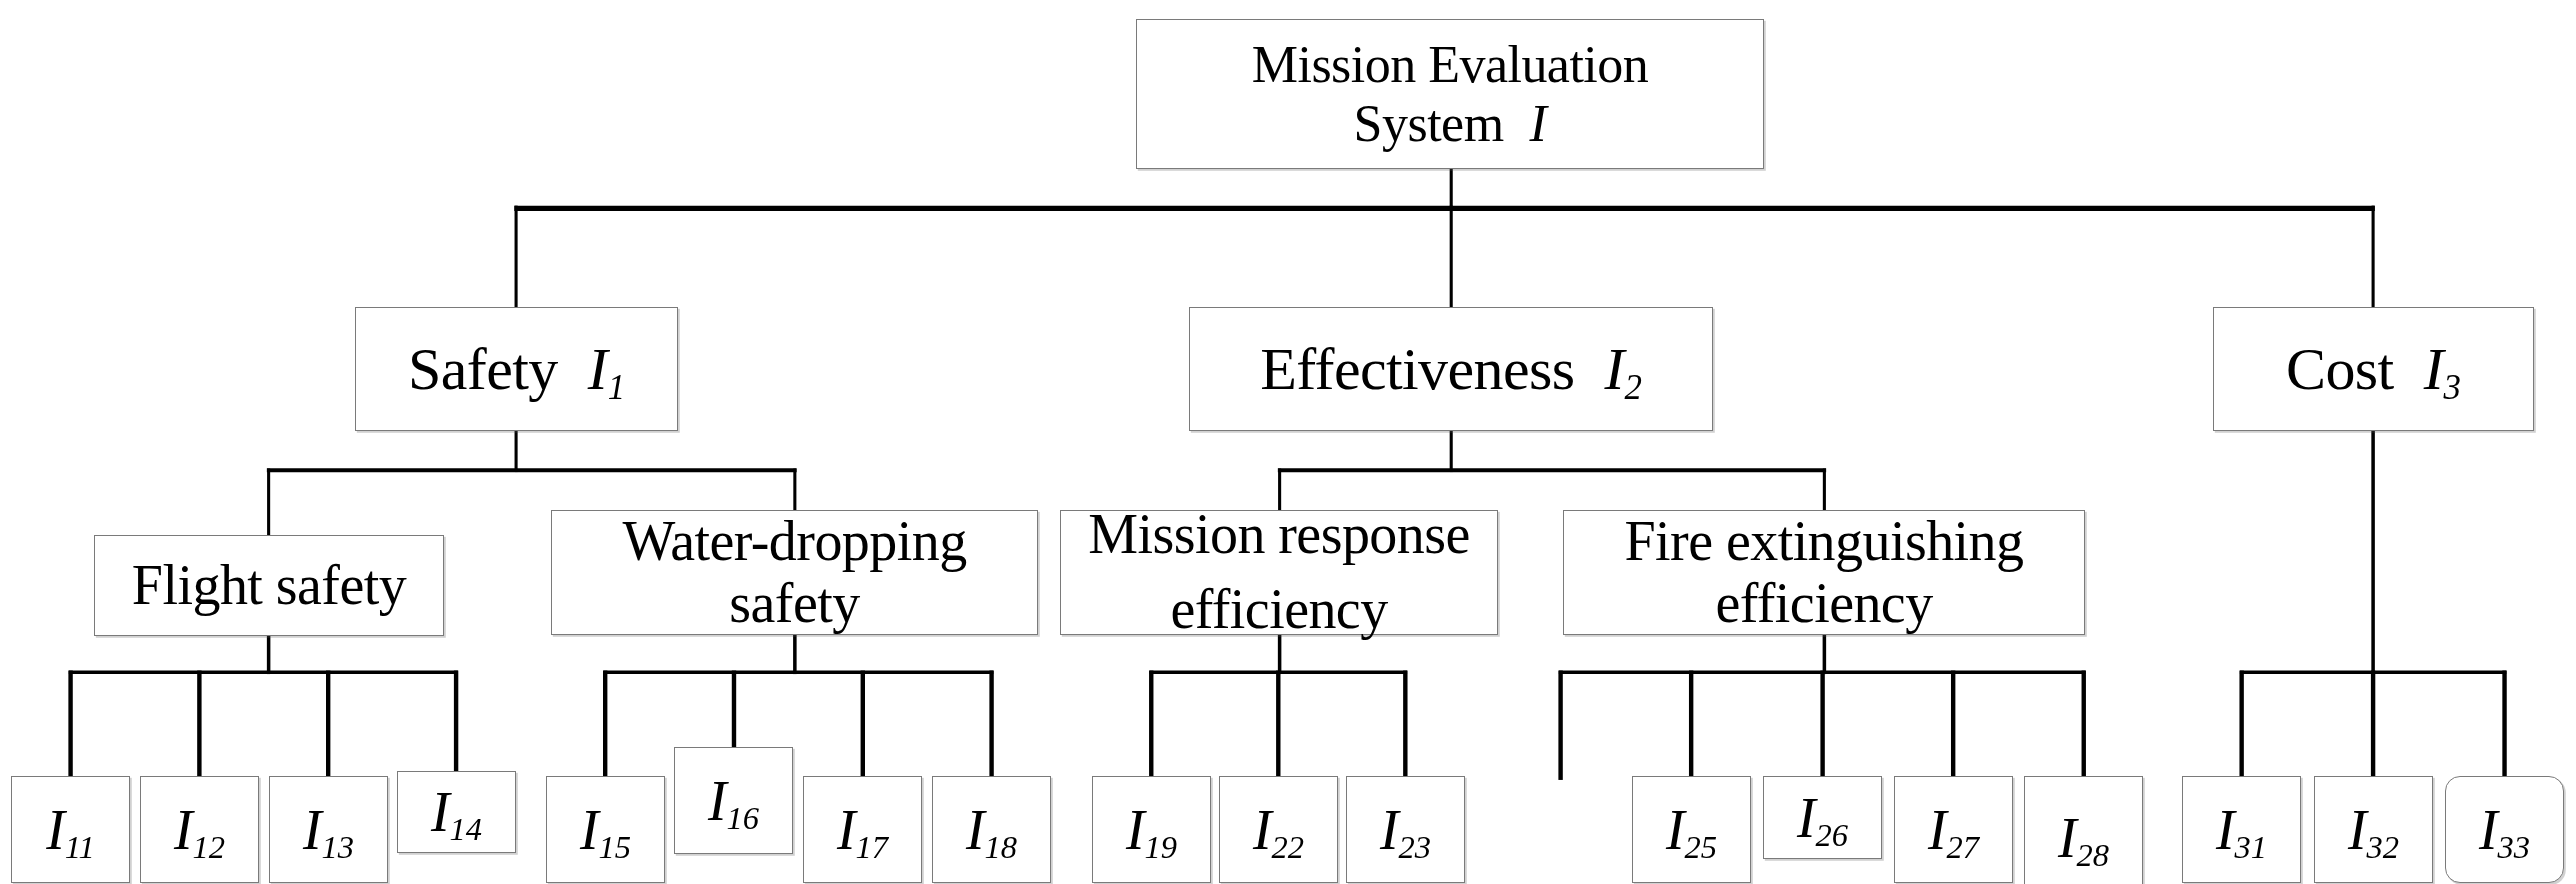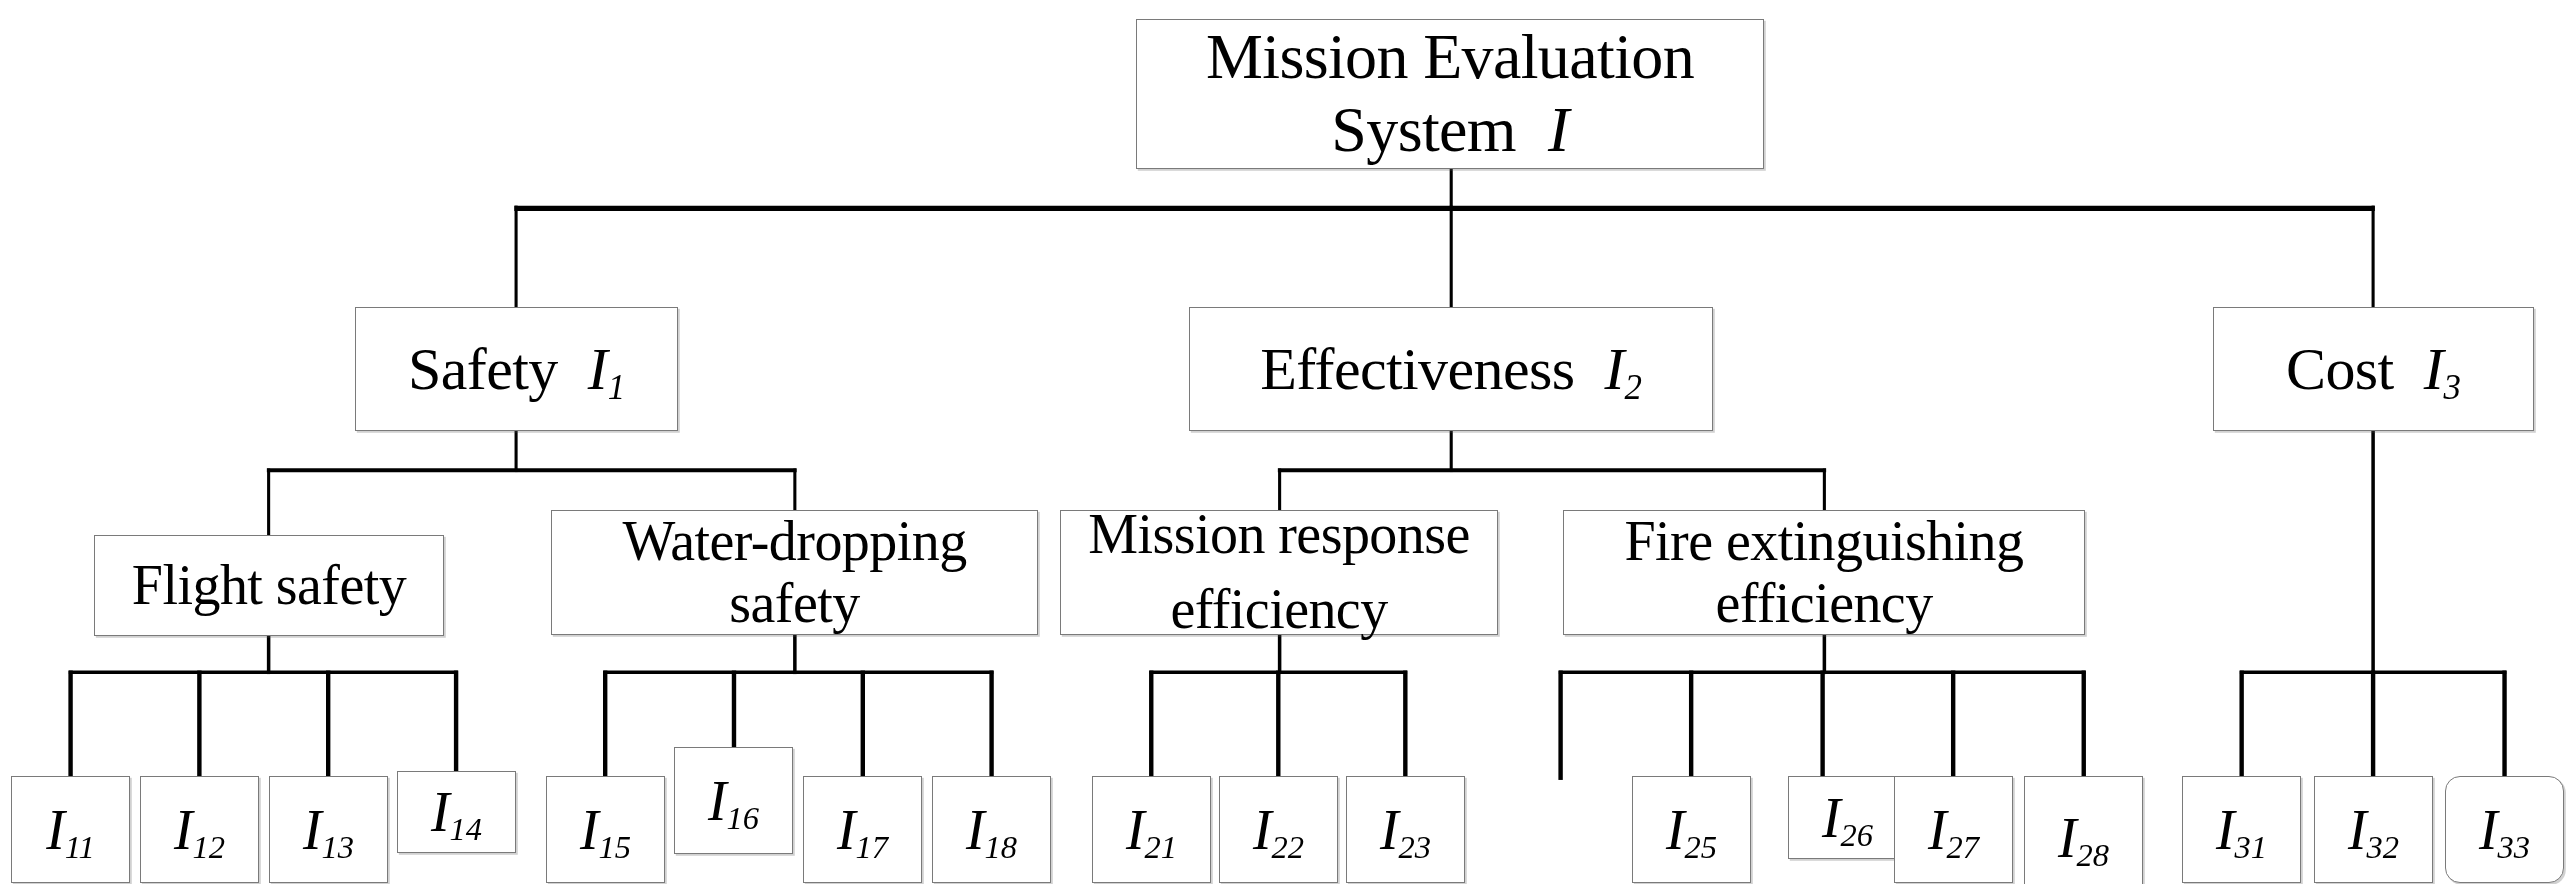--- a/index.html
+++ b/index.html
@@ -18,21 +18,21 @@
     background: #ffffff;
     border: 1.8px solid #7a7a7a;
     box-shadow: 1.8px 1.8px 0 rgba(90,90,90,0.28);
     display: flex;
     flex-direction: column;
     align-items: center;
     justify-content: center;
     text-align: center;
     white-space: nowrap;
   }
-  .root { font-size: 64px; line-height: 1.14; }
+  .root { font-size: 52px; line-height: 1.14; }
   .l1   { font-size: 60px; flex-direction: row; }
   .l2   { font-size: 56px; line-height: 1.1; }
   .leaf { font-size: 56px; flex-direction: row; }
   .lbl, .ln { letter-spacing: -0.01em; }
   .sym { font-style: italic; }
   .l1 .sym, .rootline2 .sym { margin-left: 0.5em; }
   .sym i { font-style: italic; }
   .sym sub { font-size: 0.58em; line-height: 0; vertical-align: -0.28em; letter-spacing: 0; }
 </style>
 </head>
@@ -133,32 +133,32 @@
     <div class="node leaf" style="left: 674px; top: 747px; width: 119px; height: 107px;">
       <span class="sym"><i>I</i><sub>16</sub></span>
     </div>
     <div class="node leaf" style="left: 803px; top: 776px; width: 119px; height: 107px;">
       <span class="sym"><i>I</i><sub>17</sub></span>
     </div>
     <div class="node leaf" style="left: 932px; top: 776px; width: 119px; height: 107px;">
       <span class="sym"><i>I</i><sub>18</sub></span>
     </div>
     <div class="node leaf" style="left: 1092px; top: 776px; width: 119px; height: 107px;">
-      <span class="sym"><i>I</i><sub>21</sub></span>
+      <span class="sym"><i>I</i><sub>19</sub></span>
     </div>
     <div class="node leaf" style="left: 1219px; top: 776px; width: 119px; height: 107px;">
       <span class="sym"><i>I</i><sub>22</sub></span>
     </div>
     <div class="node leaf" style="left: 1346px; top: 776px; width: 119px; height: 107px;">
       <span class="sym"><i>I</i><sub>23</sub></span>
     </div>
     <div class="node leaf" style="left: 1632px; top: 776px; width: 119px; height: 107px;">
       <span class="sym"><i>I</i><sub>25</sub></span>
     </div>
-    <div class="node leaf" style="left: 1763px; top: 776px; width: 119px; height: 83px; margin-left: 25px;">
+    <div class="node leaf" style="left: 1763px; top: 776px; width: 119px; height: 83px;">
       <span class="sym"><i>I</i><sub>26</sub></span>
     </div>
     <div class="node leaf" style="left: 1894px; top: 776px; width: 119px; height: 107px;">
       <span class="sym"><i>I</i><sub>27</sub></span>
     </div>
     <div class="node leaf" style="left: 2024px; top: 776px; width: 119px; height: 123px;">
       <span class="sym"><i>I</i><sub>28</sub></span>
     </div>
     <div class="node leaf" style="left: 2182px; top: 776px; width: 119px; height: 107px;">
       <span class="sym"><i>I</i><sub>31</sub></span>

